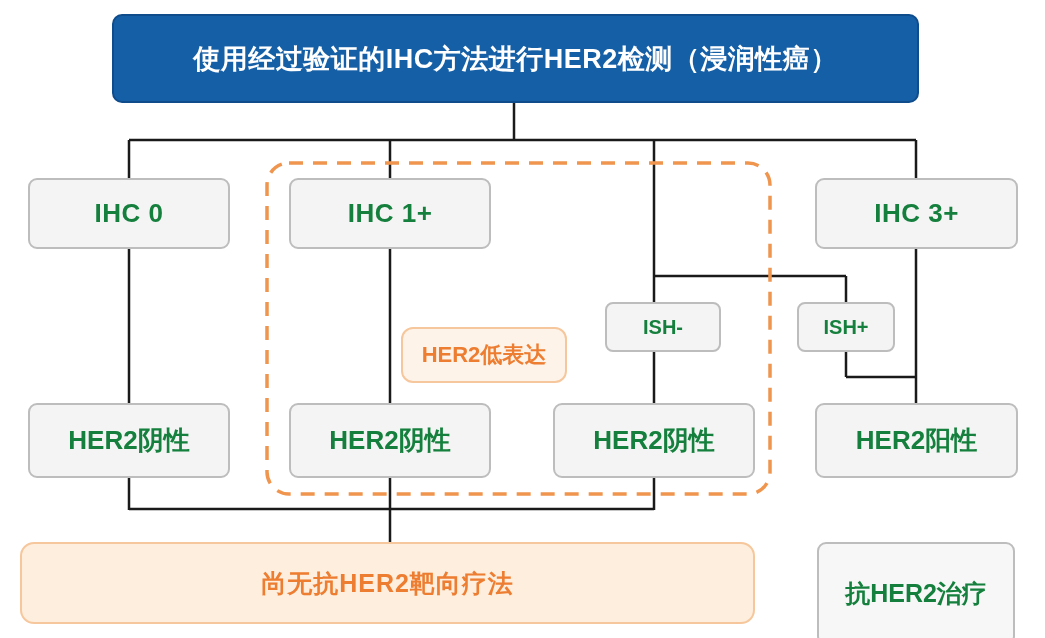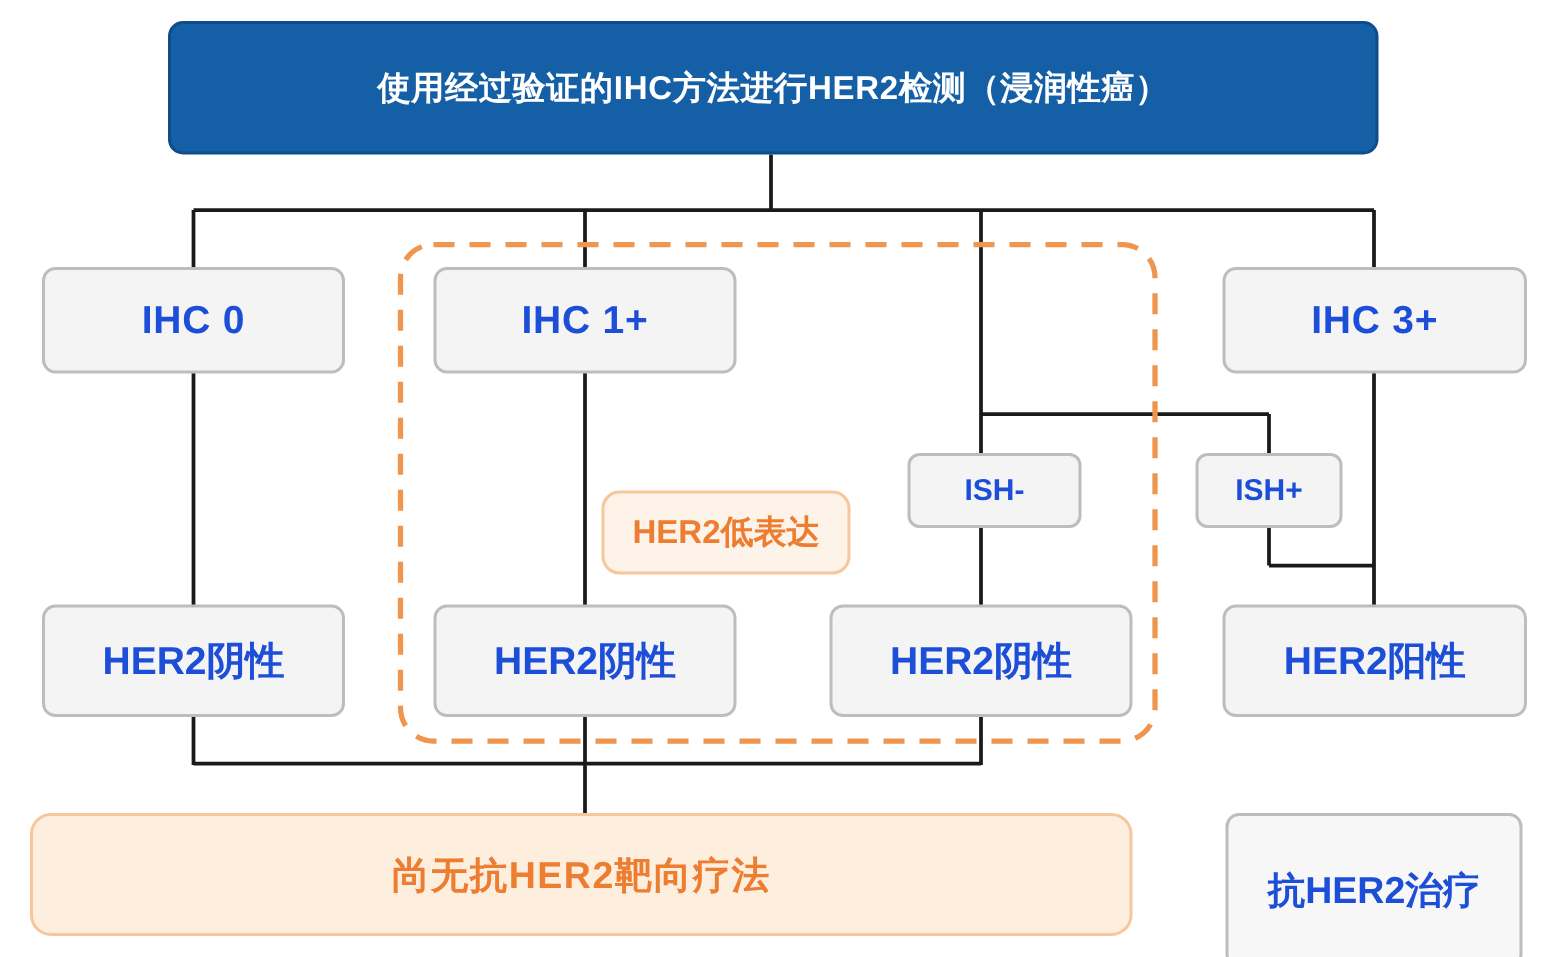--- a/index.html
+++ b/index.html
@@ -3,32 +3,32 @@
 <meta charset="utf-8">
 <style>
   html,body{margin:0;padding:0;background:#ffffff;}
   body{font-family:"Liberation Sans","DejaVu Sans",sans-serif;}
   #canvas{
     position:relative;width:1045px;height:638px;background:#ffffff;overflow:hidden;
   }
   #connector-svg{position:absolute;left:0;top:0;z-index:1;}
   .node{
     position:absolute;z-index:2;display:flex;align-items:center;justify-content:center;
-    box-sizing:border-box;text-align:center;font-weight:bold;color:#1d4ed8;
+    box-sizing:border-box;text-align:center;font-weight:bold;color:#15803d;
   }
   .gray{
     background:var(--node_fill,#f4f4f4);
     border:2px solid var(--node_border,#bdbdbd);
     border-radius:9px;
   }
   .title-banner{
     background:var(--title_bg,#155fa6);
     border:2px solid var(--title_border,#0e4a86);
     border-radius:10px;
-    color:#ffffff;font-size:22px;letter-spacing:0.5px;
+    color:#ffffff;font-size:27px;letter-spacing:0.5px;
   }
   .ihc-label{font-size:26px;letter-spacing:0.5px;}
   .ish-label{font-size:20px;border-radius:8px;}
   .result-label{font-size:26px;}
   .orange-soft{
     background:var(--orange_fill_light,#fdf3e9);
     border:2px solid var(--orange_border,#f6c79c);
     border-radius:12px;
     color:var(--orange,#ed7d31);font-size:22px;
   }

